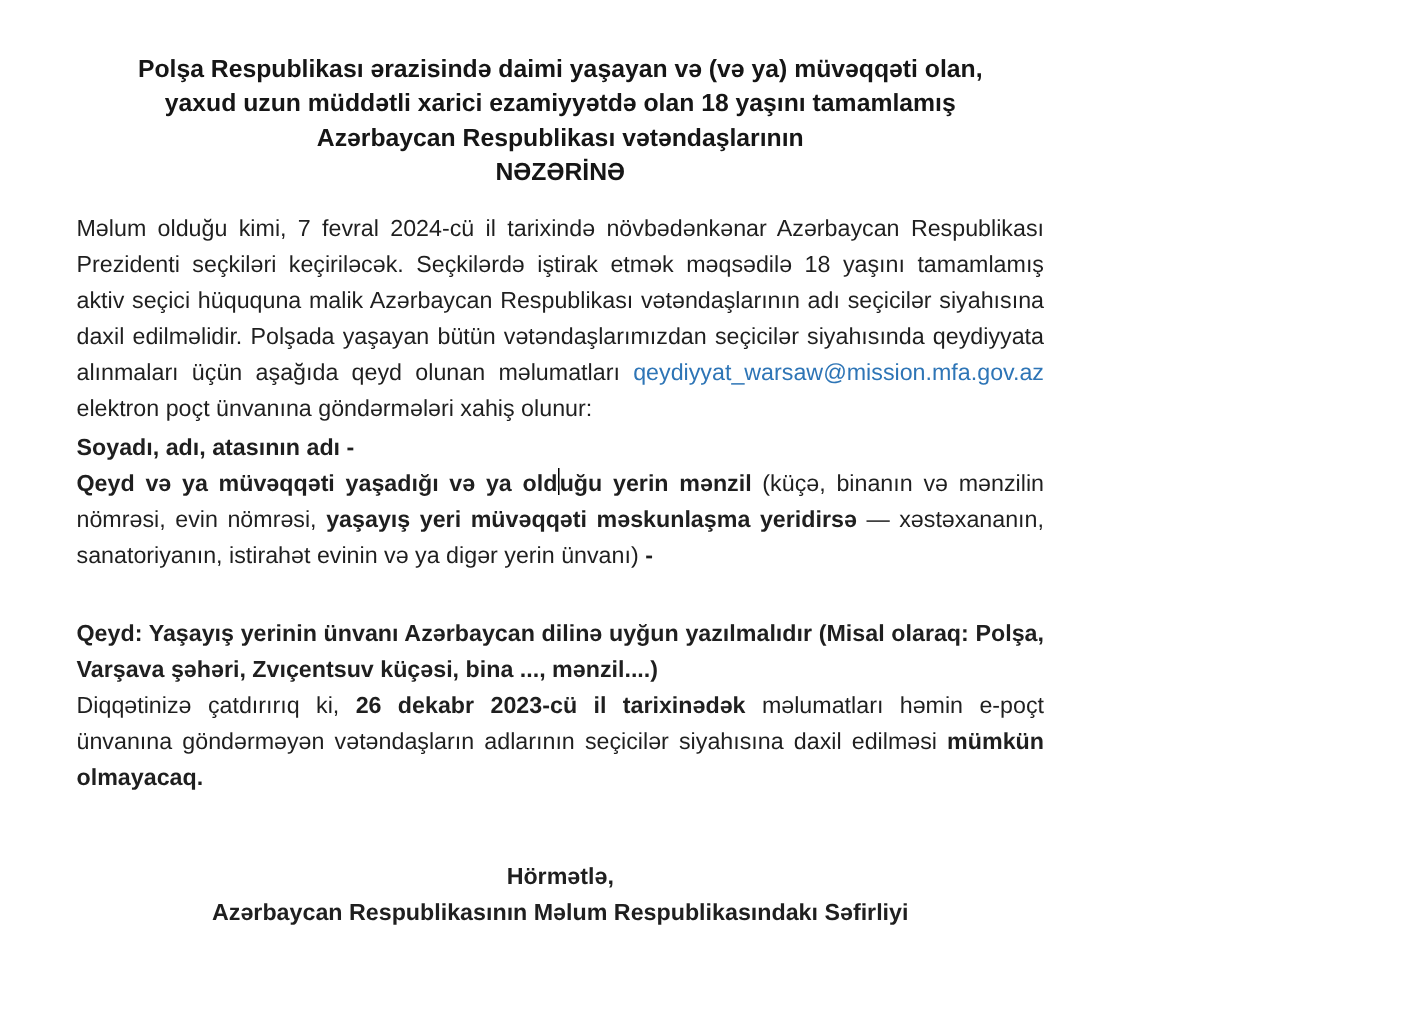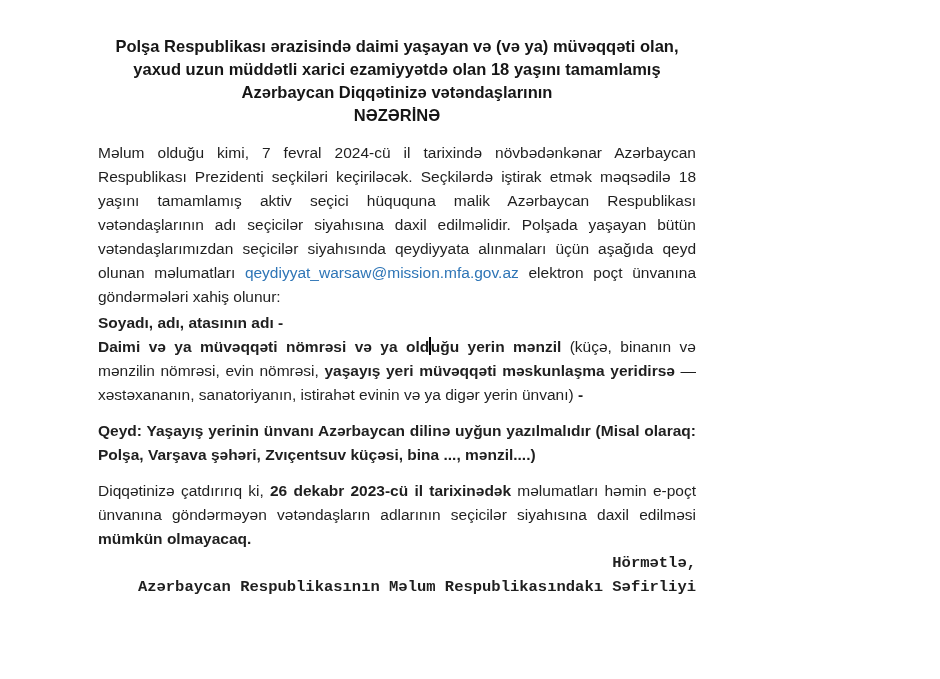--- a/index.html
+++ b/index.html
@@ -11,40 +11,40 @@
     width: 940px;
     height: 679px;
     overflow: hidden;
     font-family: "Liberation Sans", sans-serif;
     color: #1f1f1f;
   }
   .page {
     box-sizing: border-box;
     width: 748px;
     height: 679px;
-    padding: 35px 52px 0 98px;
+    padding: 35px 52px 0 51px;
   }
   .doc-title {
     text-align: center;
     font-weight: bold;
     font-size: 16.5px;
     line-height: 23px;
     color: #161616;
   }
   .bt {
     font-size: 15.5px;
     line-height: 24px;
     text-align: justify;
     margin: 0;
   }
   .intro    { margin-top: 14px; }
   .fields   { margin-top: 2px; }
-  .note     { margin-top: 12px; font-weight: bold; }
-  .deadline { margin-top: 12px; }
-  .signature{ font-weight: bold; text-align: right; font-family: Liberation Mono, monospace; }
+  .note     { margin-top: 28px; font-weight: bold; }
+  .deadline { }
+  .signature{ margin-top: 42px; font-weight: bold; text-align: center; }
   .field-line { font-weight: bold; }
   .email-link {
     color: #2e75b6;
     text-decoration: none;
     cursor: pointer;
   }
   .caret {
     display: inline-block;
     width: 1.5px;
     height: 18px;
@@ -54,29 +54,29 @@
   b { font-weight: bold; }
 </style>
 </head>
 <body>
 
 <div class="page">
 
   <div class="doc-title">
     <div>Polşa Respublikası ərazisində daimi yaşayan və (və ya) müvəqqəti olan,</div>
     <div>yaxud uzun müddətli xarici ezamiyyətdə olan 18 yaşını tamamlamış</div>
-    <div>Azərbaycan Diqqətinizə vətəndaşlarının</div>
+    <div>Azərbaycan Respublikası vətəndaşlarının</div>
     <div>NƏZƏRİNƏ</div>
   </div>
 
   <p class="bt intro"><span>Məlum olduğu kimi, 7 fevral 2024-cü il tarixində növbədənkənar Azərbaycan Respublikası Prezidenti seçkiləri keçiriləcək. Seçkilərdə iştirak etmək məqsədilə 18 yaşını tamamlamış aktiv seçici hüququna malik Azərbaycan Respublikası vətəndaşlarının adı seçicilər siyahısına daxil edilməlidir. Polşada yaşayan bütün vətəndaşlarımızdan seçicilər siyahısında qeydiyyata alınmaları üçün aşağıda qeyd olunan məlumatları </span><a class="email-link">qeydiyyat_warsaw@mission.mfa.gov.az</a><span> elektron poçt ünvanına göndərmələri xahiş olunur:</span></p>
 
   <div class="bt fields">
     <div class="field-line">Soyadı, adı, atasının adı -</div>
-    <p class="bt"><b>Daimi və ya müvəqqəti nömrəsi və ya old</b><span class="caret"></span><b>uğu yerin mənzil</b><span> (küçə, binanın və mənzilin nömrəsi, evin nömrəsi, </span><b>yaşayış yeri müvəqqəti məskunlaşma yeridirsə</b><span> — xəstəxananın, sanatoriyanın, istirahət evinin və ya digər yerin ünvanı) </span><b>-</b></p>
+    <p class="bt"><b>Qeyd və ya müvəqqəti yaşadığı və ya old</b><span class="caret"></span><b>uğu yerin mənzil</b><span> (küçə, binanın və mənzilin nömrəsi, evin nömrəsi, </span><b>yaşayış yeri müvəqqəti məskunlaşma yeridirsə</b><span> — xəstəxananın, sanatoriyanın, istirahət evinin və ya digər yerin ünvanı) </span><b>-</b></p>
   </div>
 
   <p class="bt note">Qeyd: Yaşayış yerinin ünvanı Azərbaycan dilinə uyğun yazılmalıdır (Misal olaraq: Polşa, Varşava şəhəri, Zvıçentsuv küçəsi, bina ..., mənzil....)</p>
 
   <p class="bt deadline"><span>Diqqətinizə çatdırırıq ki, </span><b>26 dekabr 2023-cü il tarixinədək</b><span> məlumatları həmin e-poçt ünvanına göndərməyən vətəndaşların adlarının seçicilər siyahısına daxil edilməsi </span><b>mümkün olmayacaq.</b></p>
 
   <div class="bt signature">
     <div>Hörmətlə,</div>
     <div>Azərbaycan Respublikasının Məlum Respublikasındakı Səfirliyi</div>
   </div>

